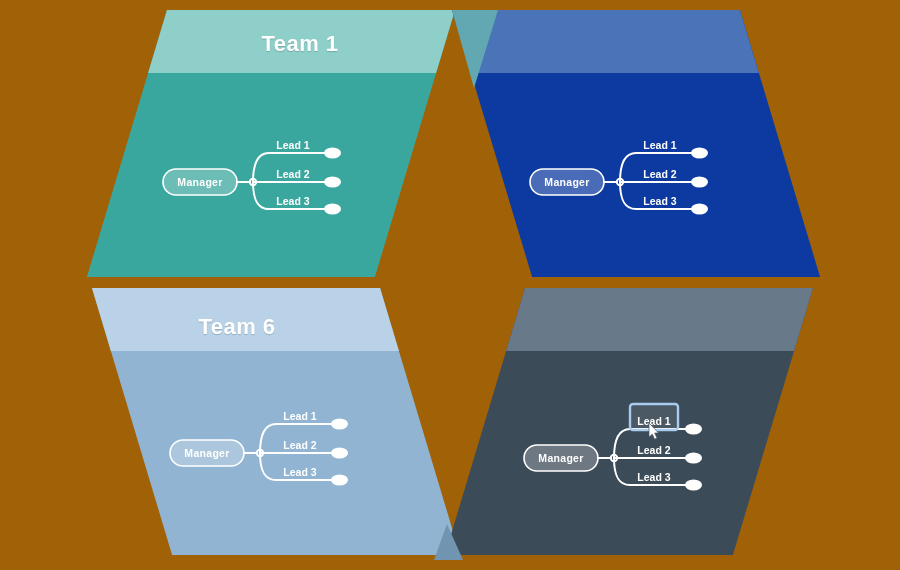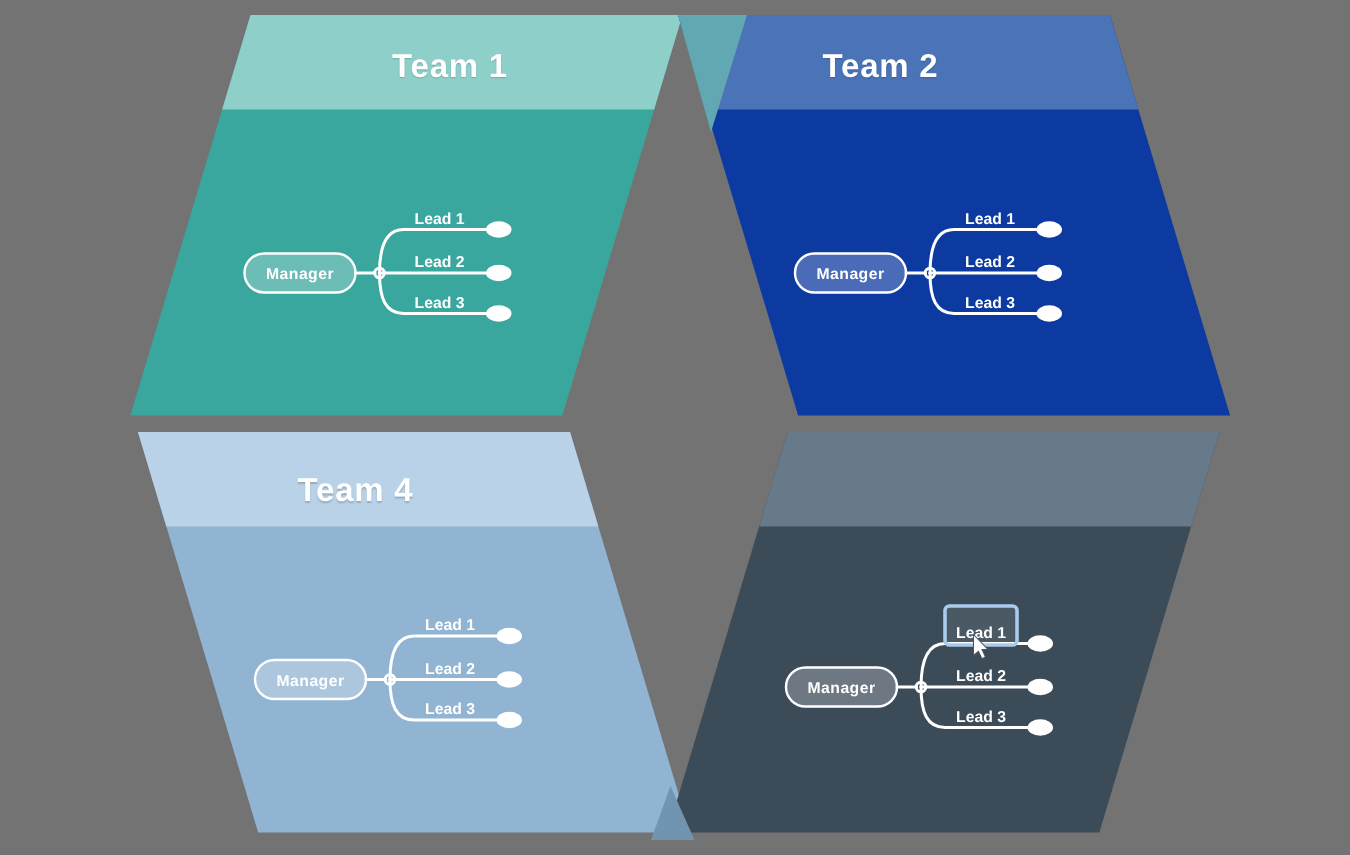--- a/index.html
+++ b/index.html
@@ -1,17 +1,17 @@
 <!DOCTYPE html>
 <html><head>
 <meta charset="utf-8">
 <style>
   html,body{margin:0;padding:0;background:#ffffff;}
   .stage{
-    position:relative;width:900px;height:570px;background:#737373;overflow:hidden;
+    position:relative;width:900px;height:570px;background:#a16207;overflow:hidden;
     font-family:"Liberation Sans", sans-serif;
   }
   
   .panel-bg{position:absolute;height:267px;width:288px;transform-origin:0 0;z-index:1;}
   .panel-bg .band{position:absolute;left:0;top:0;right:0;height:63px;}
   .panel-bg.lean-left{transform:skewX(-16.7deg);}
   .panel-bg.lean-right{transform:skewX(16.7deg);}
   .bg-t1{left:167px;top:10px;}
   .bg-t2{left:452px;top:10px;}
   .bg-t3{left:92px;top:288px;}
@@ -57,22 +57,21 @@
   <div class="panel-bg lean-left bg-t4" style="background: rgb(60, 75, 88);">
     <div class="band" style="background: rgb(104, 121, 138);"></div>
   </div>
 
   <svg class="weave" width="900" height="570">
     <polygon points="452,10 498,10 474,88" fill="#62A8B2"></polygon>
     <polygon points="447,524 434,560 463,560" fill="#7195B0"></polygon>
   </svg>
 
   <div class="title title-t1">Team 1</div>
-  <div class="title title-t2">Team 2</div>
-  <div class="title title-t3">Team 4</div>
+  <div class="title title-t3">Team 6</div>
 
   <svg class="mindmap mm-t1" width="190" height="94" viewBox="0 0 190 94">
     <path class="wire" d="M93,57 C93,40 97,28 109,28 L164,28"></path>
     <path class="wire" d="M93,57 L164,57"></path>
     <path class="wire" d="M93,57 C93,74 97,84 109,84 L164,84"></path>
     <line class="wire" x1="77" y1="57" x2="90" y2="57"></line>
     <circle cx="93" cy="57" r="3.2" fill="none" stroke="#ffffff" stroke-width="2"></circle>
     <g>
       <rect x="3" y="44" width="74" height="26" rx="13" fill="rgba(255,255,255,0.25)" stroke="#ffffff" stroke-width="1.6"></rect>
       <text class="pill-label" x="40" y="61" text-anchor="middle">Manager</text>

